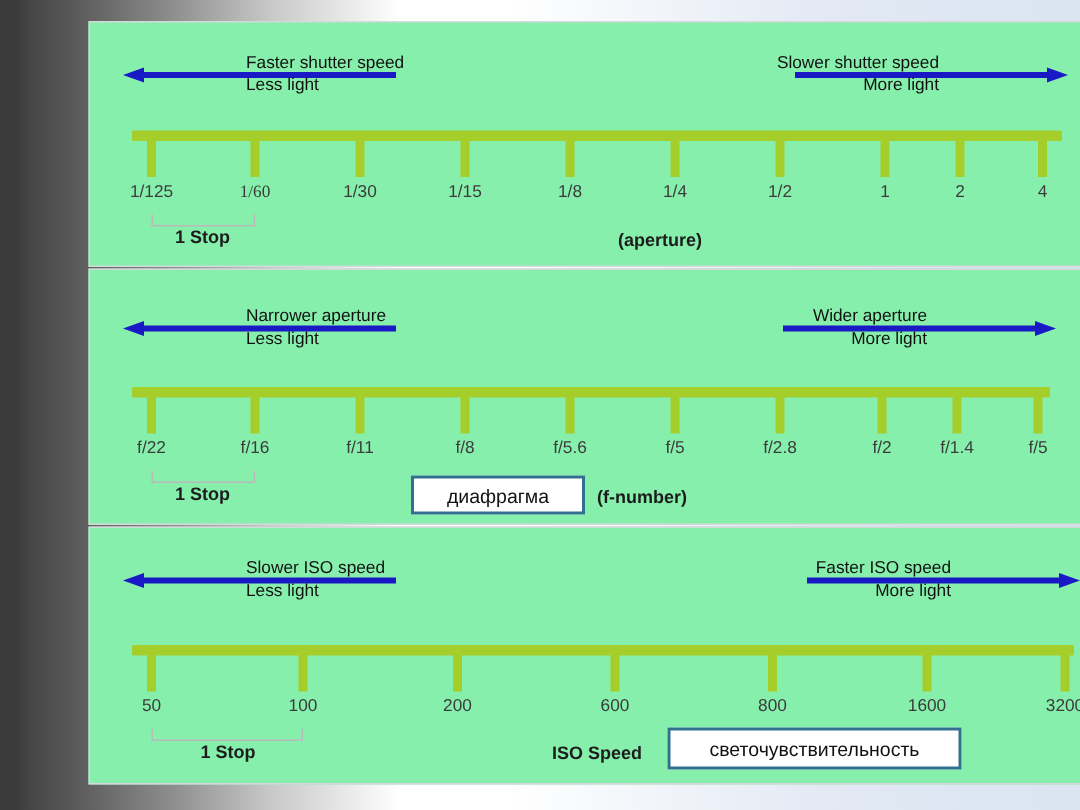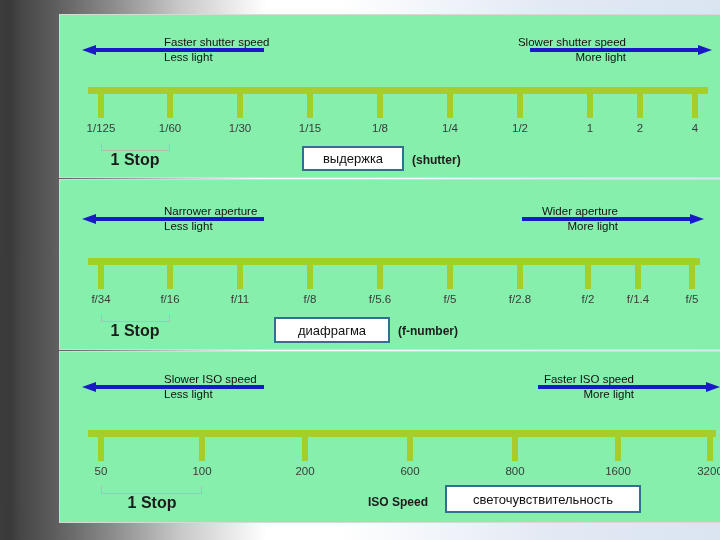--- a/index.html
+++ b/index.html
@@ -132,21 +132,21 @@
   
   .stop-bracket {
     position: absolute;
     height: 8px;
     border: 1px solid #b9b9b9;
     border-top: none;
     box-sizing: border-box;
   }
   .stop-text {
     position: absolute;
-    font-size: 16px;
+    font-size: 12px;
     font-weight: bold;
     color: #1c1c1c;
     white-space: nowrap;
     transform: translateX(-50%);
   }
 
   
   .caption {
     position: absolute;
     font-size: 12px;
@@ -201,38 +201,35 @@
         <div class="tick" style="left:180px; top:6px;"></div>
         <div class="tick" style="left:250px; top:6px;"></div>
         <div class="tick" style="left:320px; top:6px;"></div>
         <div class="tick" style="left:390px; top:6px;"></div>
         <div class="tick" style="left:460px; top:6px;"></div>
         <div class="tick" style="left:530px; top:6px;"></div>
         <div class="tick" style="left:580px; top:6px;"></div>
         <div class="tick" style="left:635px; top:6px;"></div>
 
         <div class="tick-label" style="left:41px;  top:35px;">1/125</div>
-        <div class="tick-label" style="left:110px; top:35px;">1/60</div>
+        <div class="tick-label" style="left:110px; top:35px;font-family:Liberation Serif, serif;">1/60</div>
         <div class="tick-label" style="left:180px; top:35px;">1/30</div>
         <div class="tick-label" style="left:250px; top:35px;">1/15</div>
         <div class="tick-label" style="left:320px; top:35px;">1/8</div>
         <div class="tick-label" style="left:390px; top:35px;">1/4</div>
         <div class="tick-label" style="left:460px; top:35px;">1/2</div>
         <div class="tick-label" style="left:530px; top:35px;">1</div>
         <div class="tick-label" style="left:580px; top:35px;">2</div>
         <div class="tick-label" style="left:635px; top:35px;">4</div>
 
         <div class="stop-bracket" style="left:41px; width:69px; top:56px;"></div>
         <div class="stop-text" style="left:75px; top:64px;">1 Stop</div>
       </div>
 
-      <div class="ru-box" style="left:242px; top:131px; width:102px; height:25px;">
-        <span>выдержка</span>
-      </div>
-      <div class="caption" style="left:352px; top:138px;">(shutter)</div>
+      <div class="caption" style="left:352px; top:138px;">(aperture)</div>
 
     </div>
   </div>
 
   <div class="panel" id="panel-aperture">
     <div class="panel-inner">
 
       <div class="arrow-row" style="top:20px;">
         <div class="arrow arrow-left">
           <span class="head"></span>
@@ -255,21 +252,21 @@
         <div class="tick" style="left:110px; top:6px;"></div>
         <div class="tick" style="left:180px; top:6px;"></div>
         <div class="tick" style="left:250px; top:6px;"></div>
         <div class="tick" style="left:320px; top:6px;"></div>
         <div class="tick" style="left:390px; top:6px;"></div>
         <div class="tick" style="left:460px; top:6px;"></div>
         <div class="tick" style="left:528px; top:6px;"></div>
         <div class="tick" style="left:578px; top:6px;"></div>
         <div class="tick" style="left:632px; top:6px;"></div>
 
-        <div class="tick-label" style="left:41px;  top:35px;">f/34</div>
+        <div class="tick-label" style="left:41px;  top:35px;">f/22</div>
         <div class="tick-label" style="left:110px; top:35px;">f/16</div>
         <div class="tick-label" style="left:180px; top:35px;">f/11</div>
         <div class="tick-label" style="left:250px; top:35px;">f/8</div>
         <div class="tick-label" style="left:320px; top:35px;">f/5.6</div>
         <div class="tick-label" style="left:390px; top:35px;">f/5</div>
         <div class="tick-label" style="left:460px; top:35px;">f/2.8</div>
         <div class="tick-label" style="left:528px; top:35px;">f/2</div>
         <div class="tick-label" style="left:578px; top:35px;">f/1.4</div>
         <div class="tick-label" style="left:632px; top:35px;">f/5</div>
 

